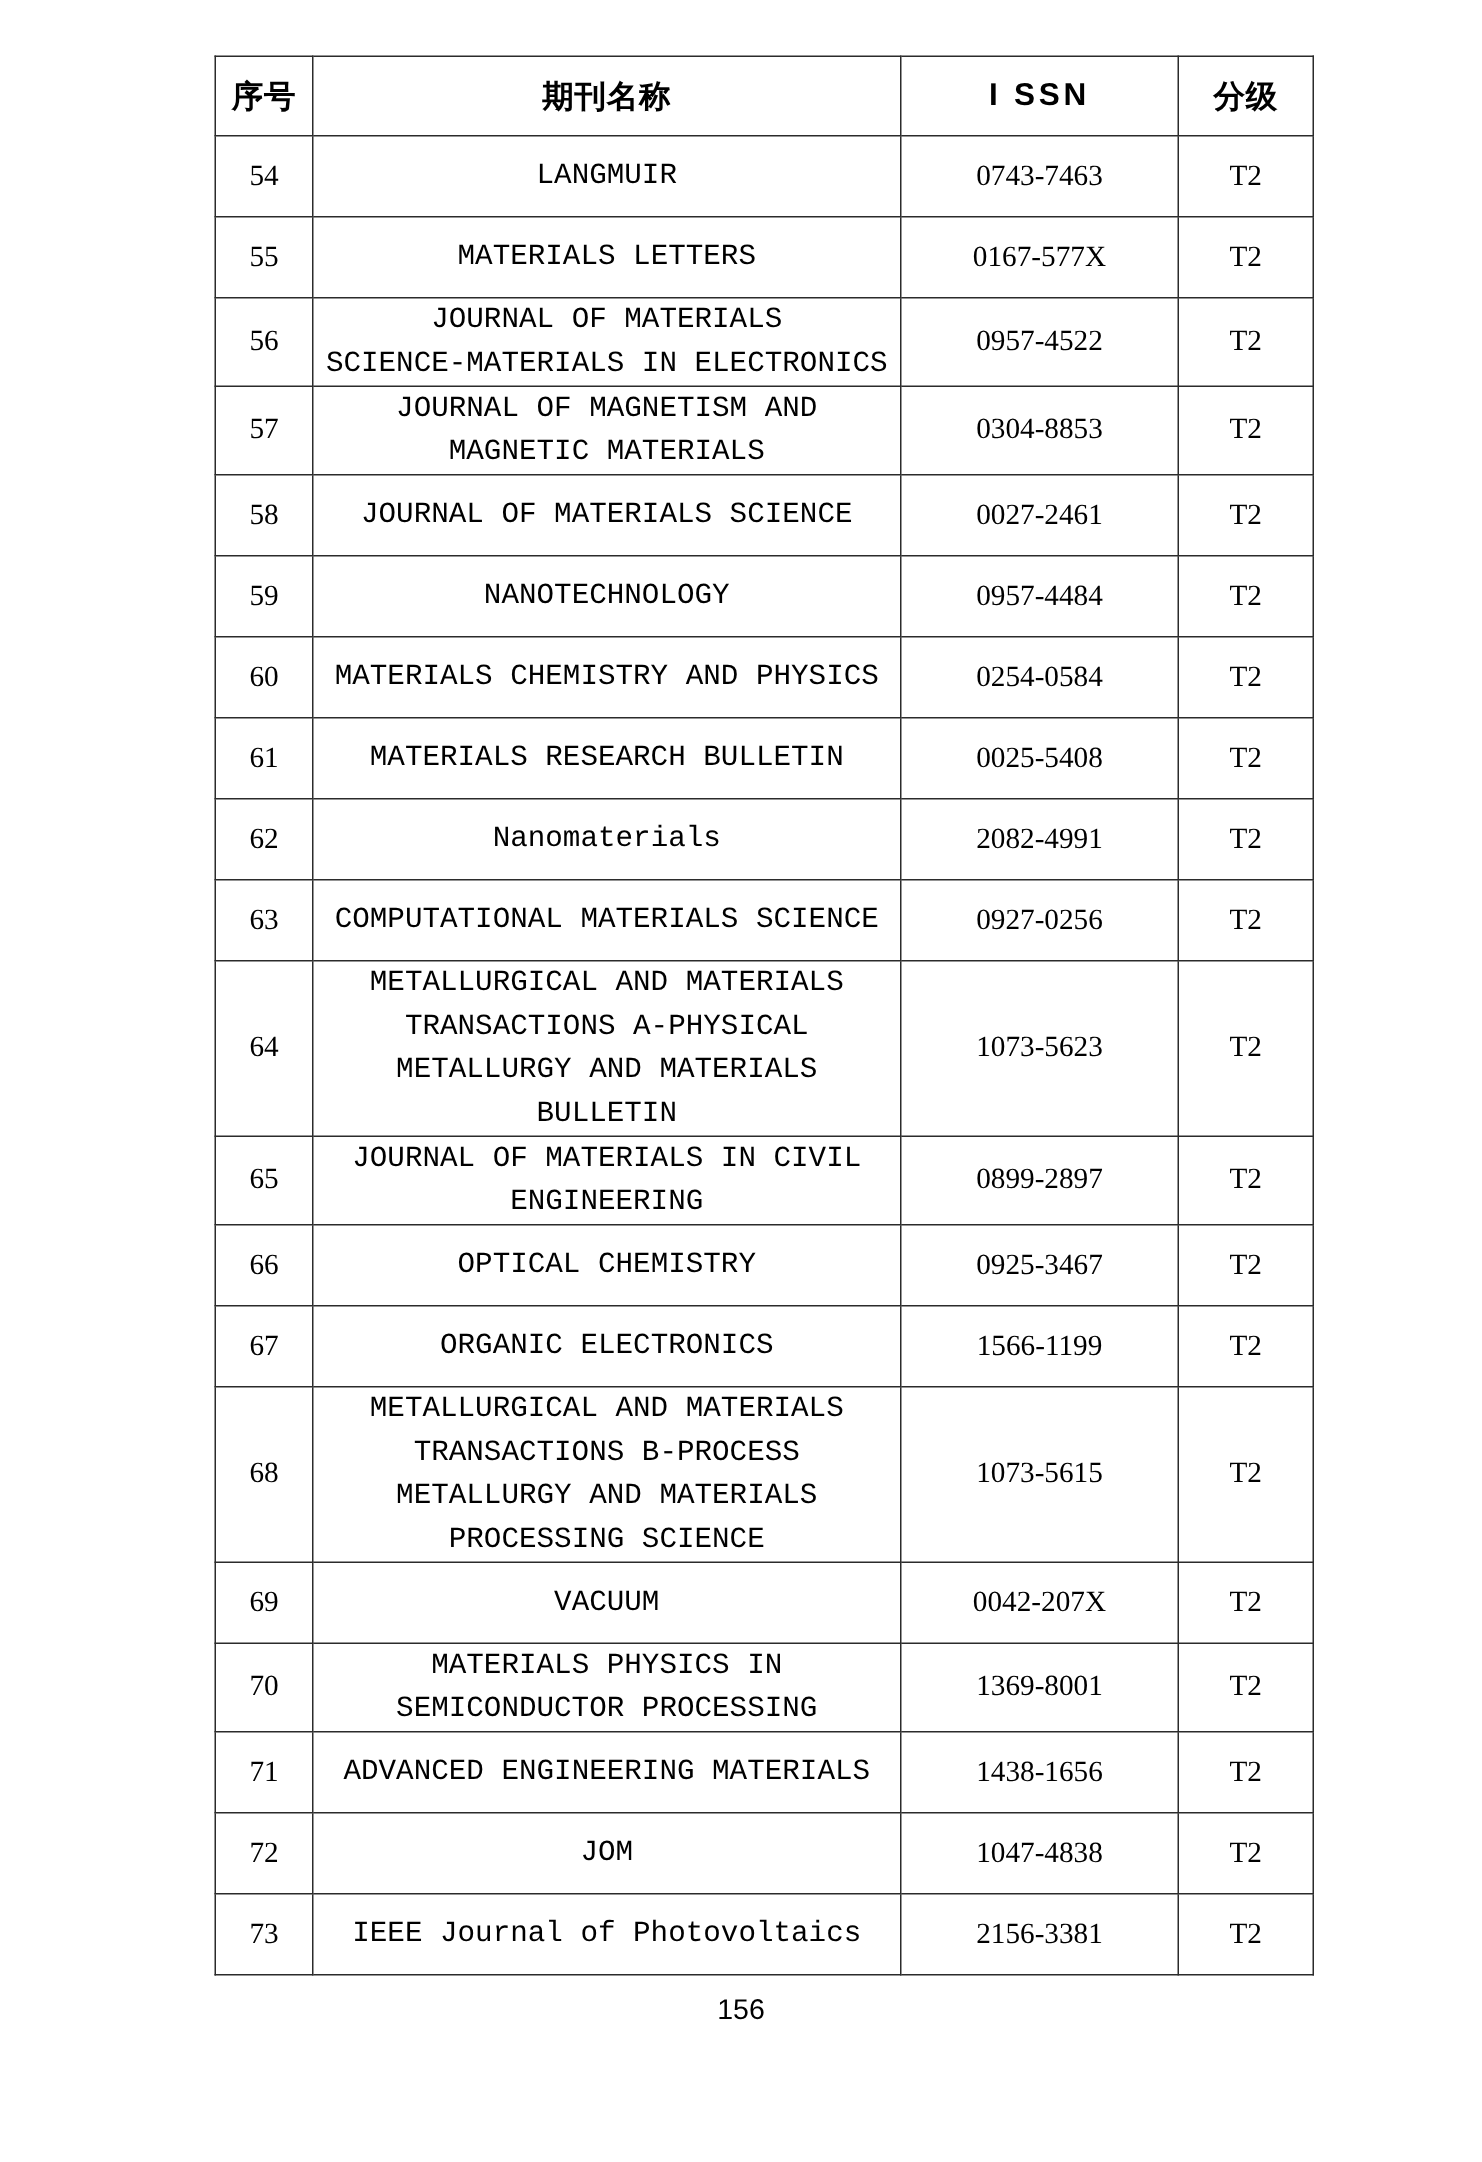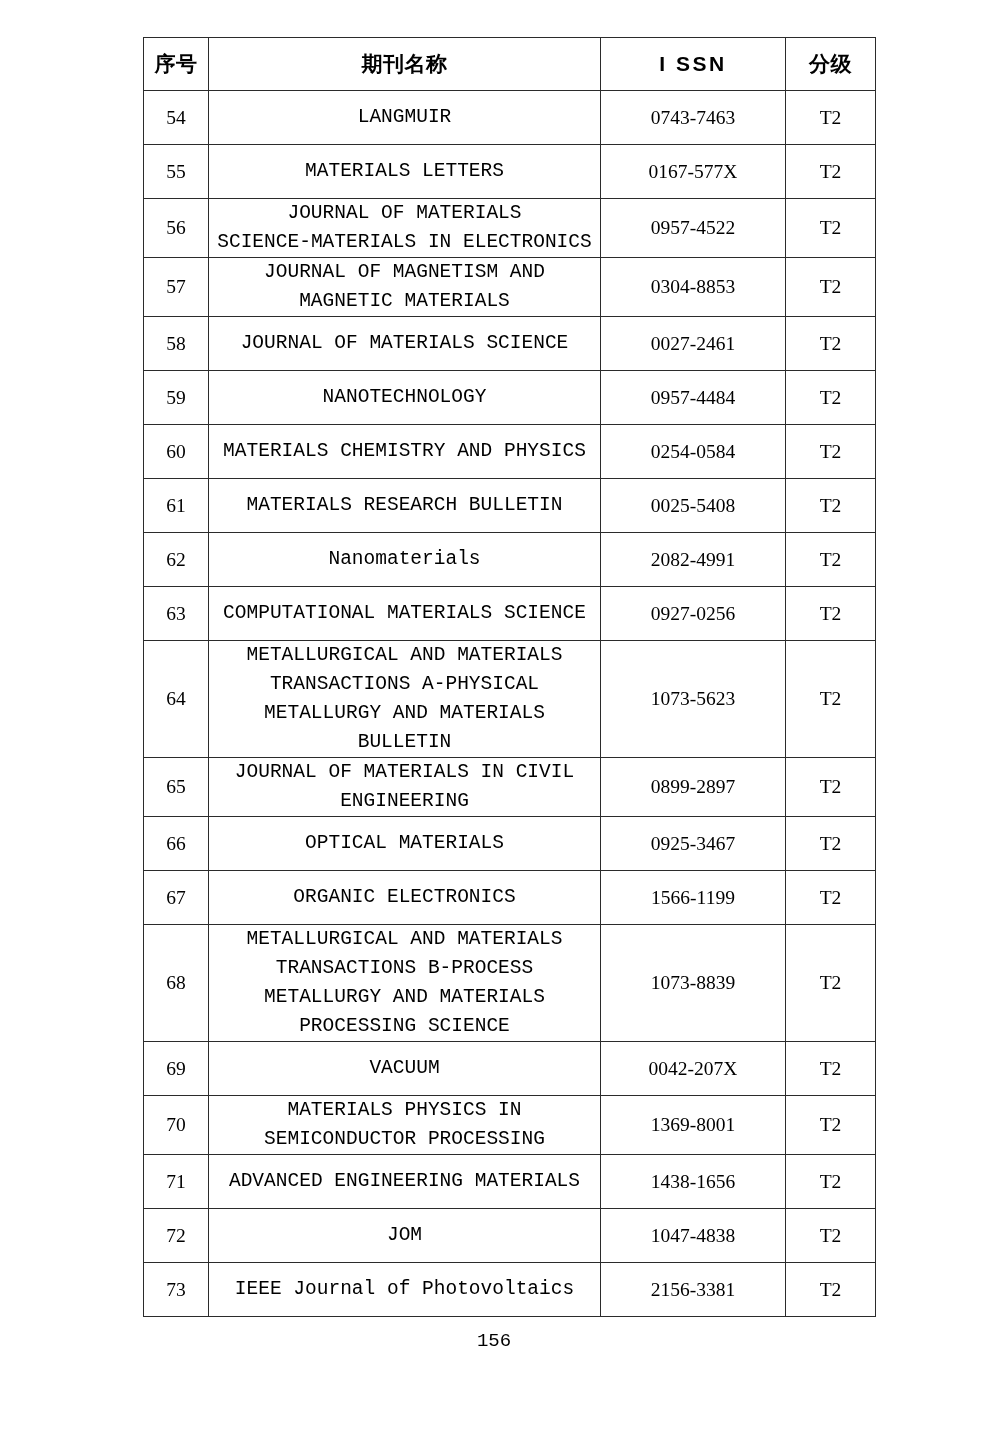--- a/index.html
+++ b/index.html
@@ -78,21 +78,21 @@
     font-family: Liberation Mono, monospace;
   }
 
   .page-number {
     position: absolute;
     left: 0;
     top: 1330px;
     width: 988px;
     text-align: center;
     font-size: 19px;
-    font-family: Liberation Mono, monospace;
+    font-family: Liberation Sans, sans-serif;
   }
 </style>
 </head>
 <body>
 
 <div class="page">
 
   <table class="journal-table">
     <colgroup>
       <col class="c-no">
@@ -207,42 +207,42 @@
           <td class="col-name">
             <span class="nm-line">JOURNAL OF MATERIALS IN CIVIL</span>
             <span class="nm-line">ENGINEERING</span>
           </td>
           <td class="col-issn">0899-2897</td>
           <td class="col-grade">T2</td>
         </tr>
         <tr class="lines-1">
           <td class="col-no">66</td>
           <td class="col-name">
-            <span class="nm-line">OPTICAL MATERIALS</span>
+            <span class="nm-line">OPTICAL CHEMISTRY</span>
           </td>
           <td class="col-issn">0925-3467</td>
           <td class="col-grade">T2</td>
         </tr>
         <tr class="lines-1">
           <td class="col-no">67</td>
           <td class="col-name">
             <span class="nm-line">ORGANIC ELECTRONICS</span>
           </td>
           <td class="col-issn">1566-1199</td>
           <td class="col-grade">T2</td>
         </tr>
         <tr class="lines-4">
           <td class="col-no">68</td>
           <td class="col-name">
             <span class="nm-line">METALLURGICAL AND MATERIALS</span>
             <span class="nm-line">TRANSACTIONS B-PROCESS</span>
             <span class="nm-line">METALLURGY AND MATERIALS</span>
             <span class="nm-line">PROCESSING SCIENCE</span>
           </td>
-          <td class="col-issn">1073-8839</td>
+          <td class="col-issn">1073-5615</td>
           <td class="col-grade">T2</td>
         </tr>
         <tr class="lines-1">
           <td class="col-no">69</td>
           <td class="col-name">
             <span class="nm-line">VACUUM</span>
           </td>
           <td class="col-issn">0042-207X</td>
           <td class="col-grade">T2</td>
         </tr>

